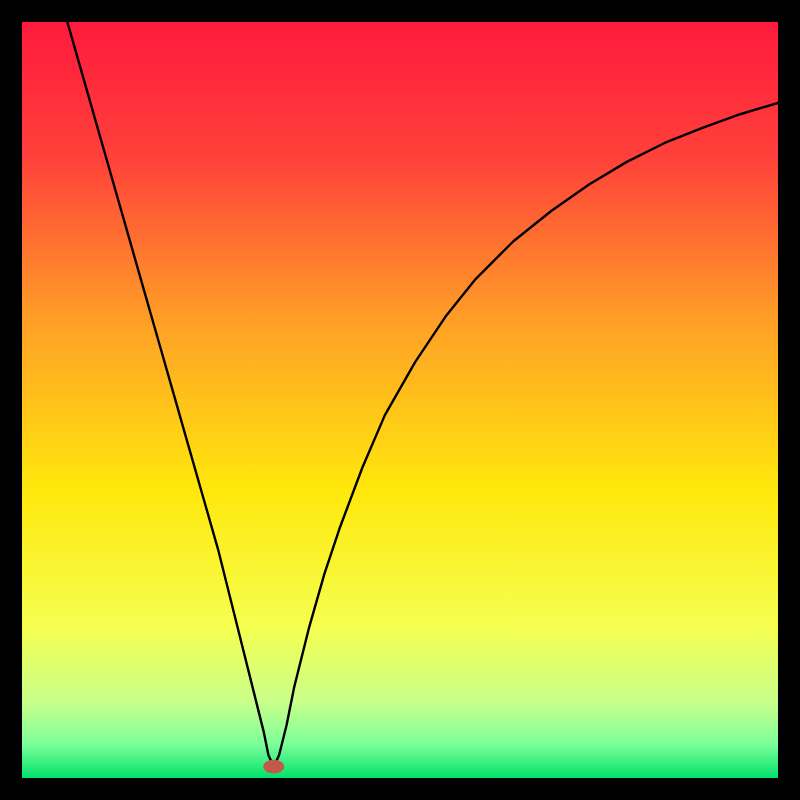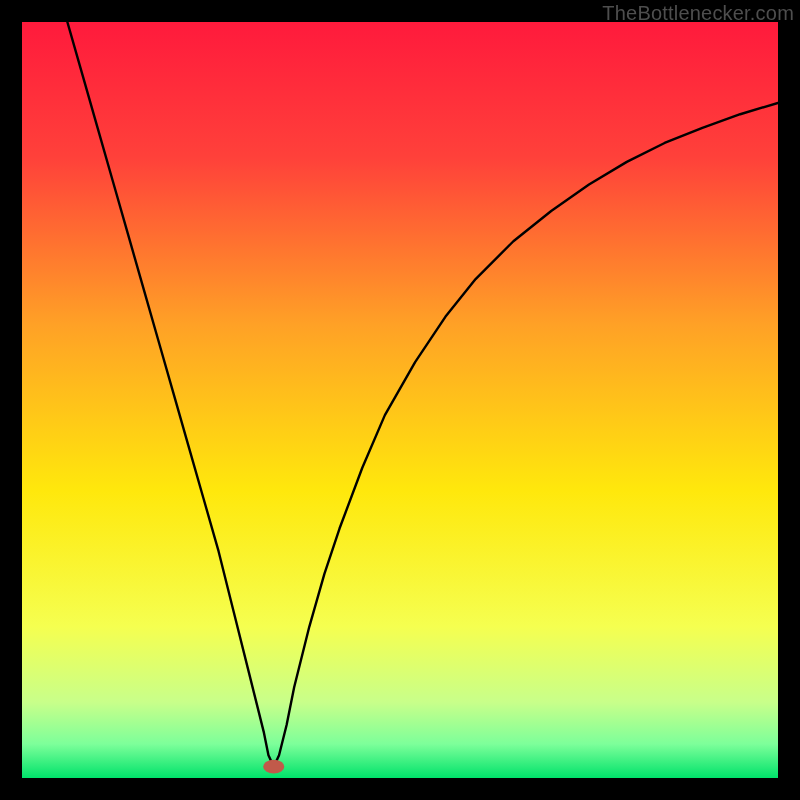--- a/index.html
+++ b/index.html
@@ -32,21 +32,20 @@
     font-size: 20px;
     font-weight: 500;
     letter-spacing: 0.2px;
   }
   svg { display: block; }
 </style>
 </head>
 <body>
 
 <div class="frame">
-  <div class="attribution">TheBottlenecker.com</div>
 
   <div class="plot">
     <svg id="chart-svg" viewBox="0 0 756 756" width="756" height="756">
       <defs>
         <linearGradient id="bg-grad" x1="0" y1="0" x2="0" y2="1">
             <stop offset="0%" stop-color="#ff1a3c"></stop>
             <stop offset="18%" stop-color="#ff413a"></stop>
             <stop offset="40%" stop-color="#ffa126"></stop>
             <stop offset="62%" stop-color="#ffe80c"></stop>
             <stop offset="80%" stop-color="#f5ff50"></stop>

